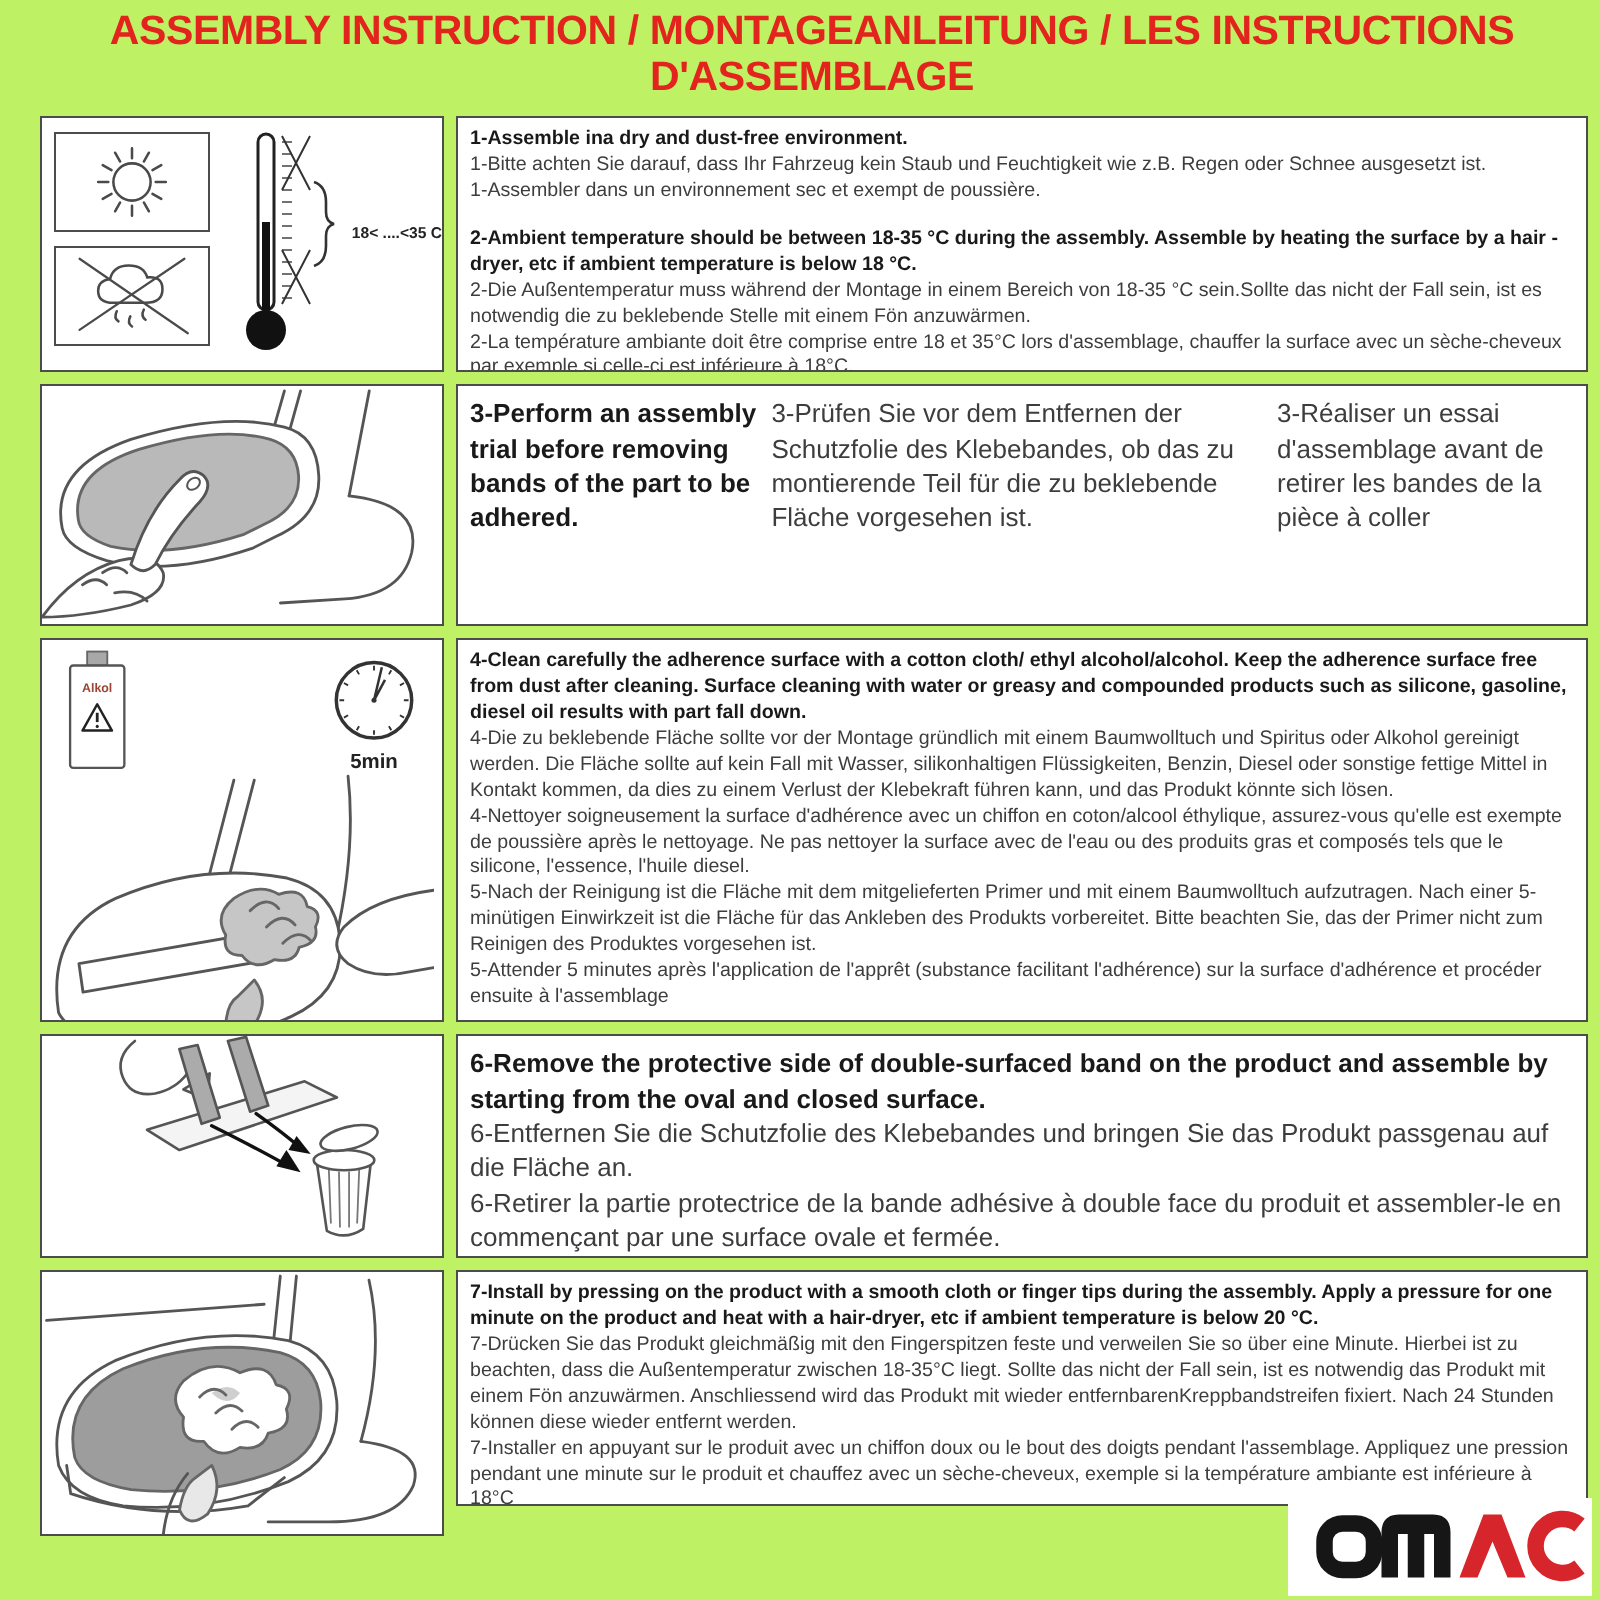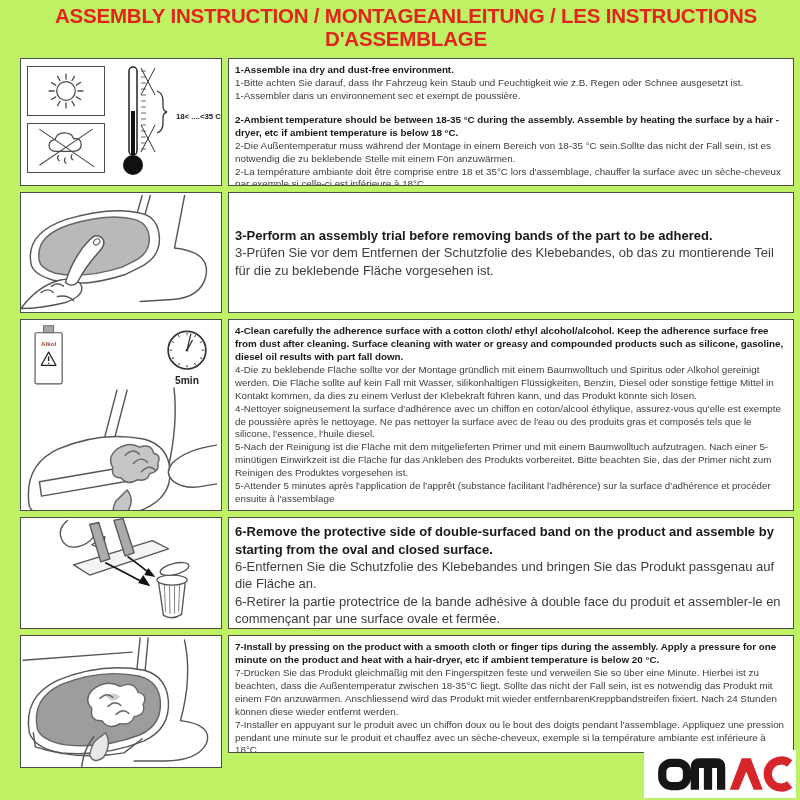--- a/index.html
+++ b/index.html
@@ -12,21 +12,21 @@
   .cell{border:1.6px solid #4c4c4c;background:#fff;}
   .cell-img{width:202px;flex:none;position:relative;overflow:hidden;}
   .cell-text{flex:1;padding:5px 8px 4px 6px;overflow:hidden;}
   .cell-text p{margin:0;color:#3d3d3d;}
   .cell-text p.b{color:#191919;font-weight:bold;}
   .small{font-size:9.8px;line-height:1.32;}
   .large{font-size:13px;line-height:1.34;}
   .gap{margin-top:11px !important;}
   .r1 .cell{height:128px;}
   .r2 .cell{height:121px;}
-  .r2 .cell-text{display:flex;flex-direction:column;justify-content:center;}
+  .r2 .cell-text{display:flex;flex-direction:row;justify-content:center;}
   .r3 .cell{height:192px;}
   .r4 .cell{height:112px;}
   .r5 .cell-img{height:133px;}
   .r5 .cell-text{height:118px;}
   .mini-col{position:absolute;left:6px;top:7px;display:flex;flex-direction:column;gap:7px;}
   .mini-box{width:78px;height:50px;border:1.5px solid #4c4c4c;display:flex;
             align-items:center;justify-content:center;background:#fff;}
   .thermo{position:absolute;left:96px;top:6px;width:104px;height:114px;}
   .thermo-label{position:absolute;right:0;top:47px;font-size:7.8px;font-weight:bold;
                 color:#222;white-space:nowrap;}
@@ -91,20 +91,21 @@
         <path d="M18,66 Q14,42 48,31 Q88,19 113,26 Q126,30 127,44 Q128,60 110,68 L100,73 Q62,85 34,79 Q19,74 18,66 Z" fill="#b9b9b9" stroke="#666"></path>
         <path d="M0,114 Q16,92 38,86 Q56,82 60,92 Q62,102 44,108 Q20,114 0,114 Z" fill="#fff"></path>
         <path d="M44,88 Q52,62 68,46 Q74,39 80,44 Q85,49 78,57 Q64,72 56,88 Q50,94 44,88 Z" fill="#fff"></path>
         <ellipse cx="75" cy="48" rx="3.5" ry="2.6" transform="rotate(-40 75 48)" stroke-width="1"></ellipse>
         <path d="M30,92 q7,-5 12,0 M20,98 q7,-5 12,0 M36,102 q10,-2 16,4"></path>
       </svg>
     </div>
     <div class="cell cell-text large">
       <p class="b">3-Perform an assembly trial before removing bands of the part to be adhered.</p>
       <p>3-Prüfen Sie vor dem Entfernen der Schutzfolie des Klebebandes, ob das zu montierende Teil für die zu beklebende Fläche vorgesehen ist.</p>
+      <p>3-Réaliser un essai d'assemblage avant de retirer les bandes de la pièce à coller</p>
     </div>
   </div>
 
   <div class="row r3">
     <div class="cell cell-img">
       <div class="bottle">
         <svg width="40" height="62" viewBox="0 0 44 80" fill="none">
           <rect x="15" y="1" width="13" height="9" fill="#a8a8a8" stroke="#666" stroke-width="1.2"></rect>
           <rect x="4" y="10" width="35" height="66" rx="2" fill="#fff" stroke="#555" stroke-width="1.5"></rect>
           <text x="21.5" y="27" text-anchor="middle" font-size="8" font-weight="bold" fill="#9c4632">Alkol</text>

